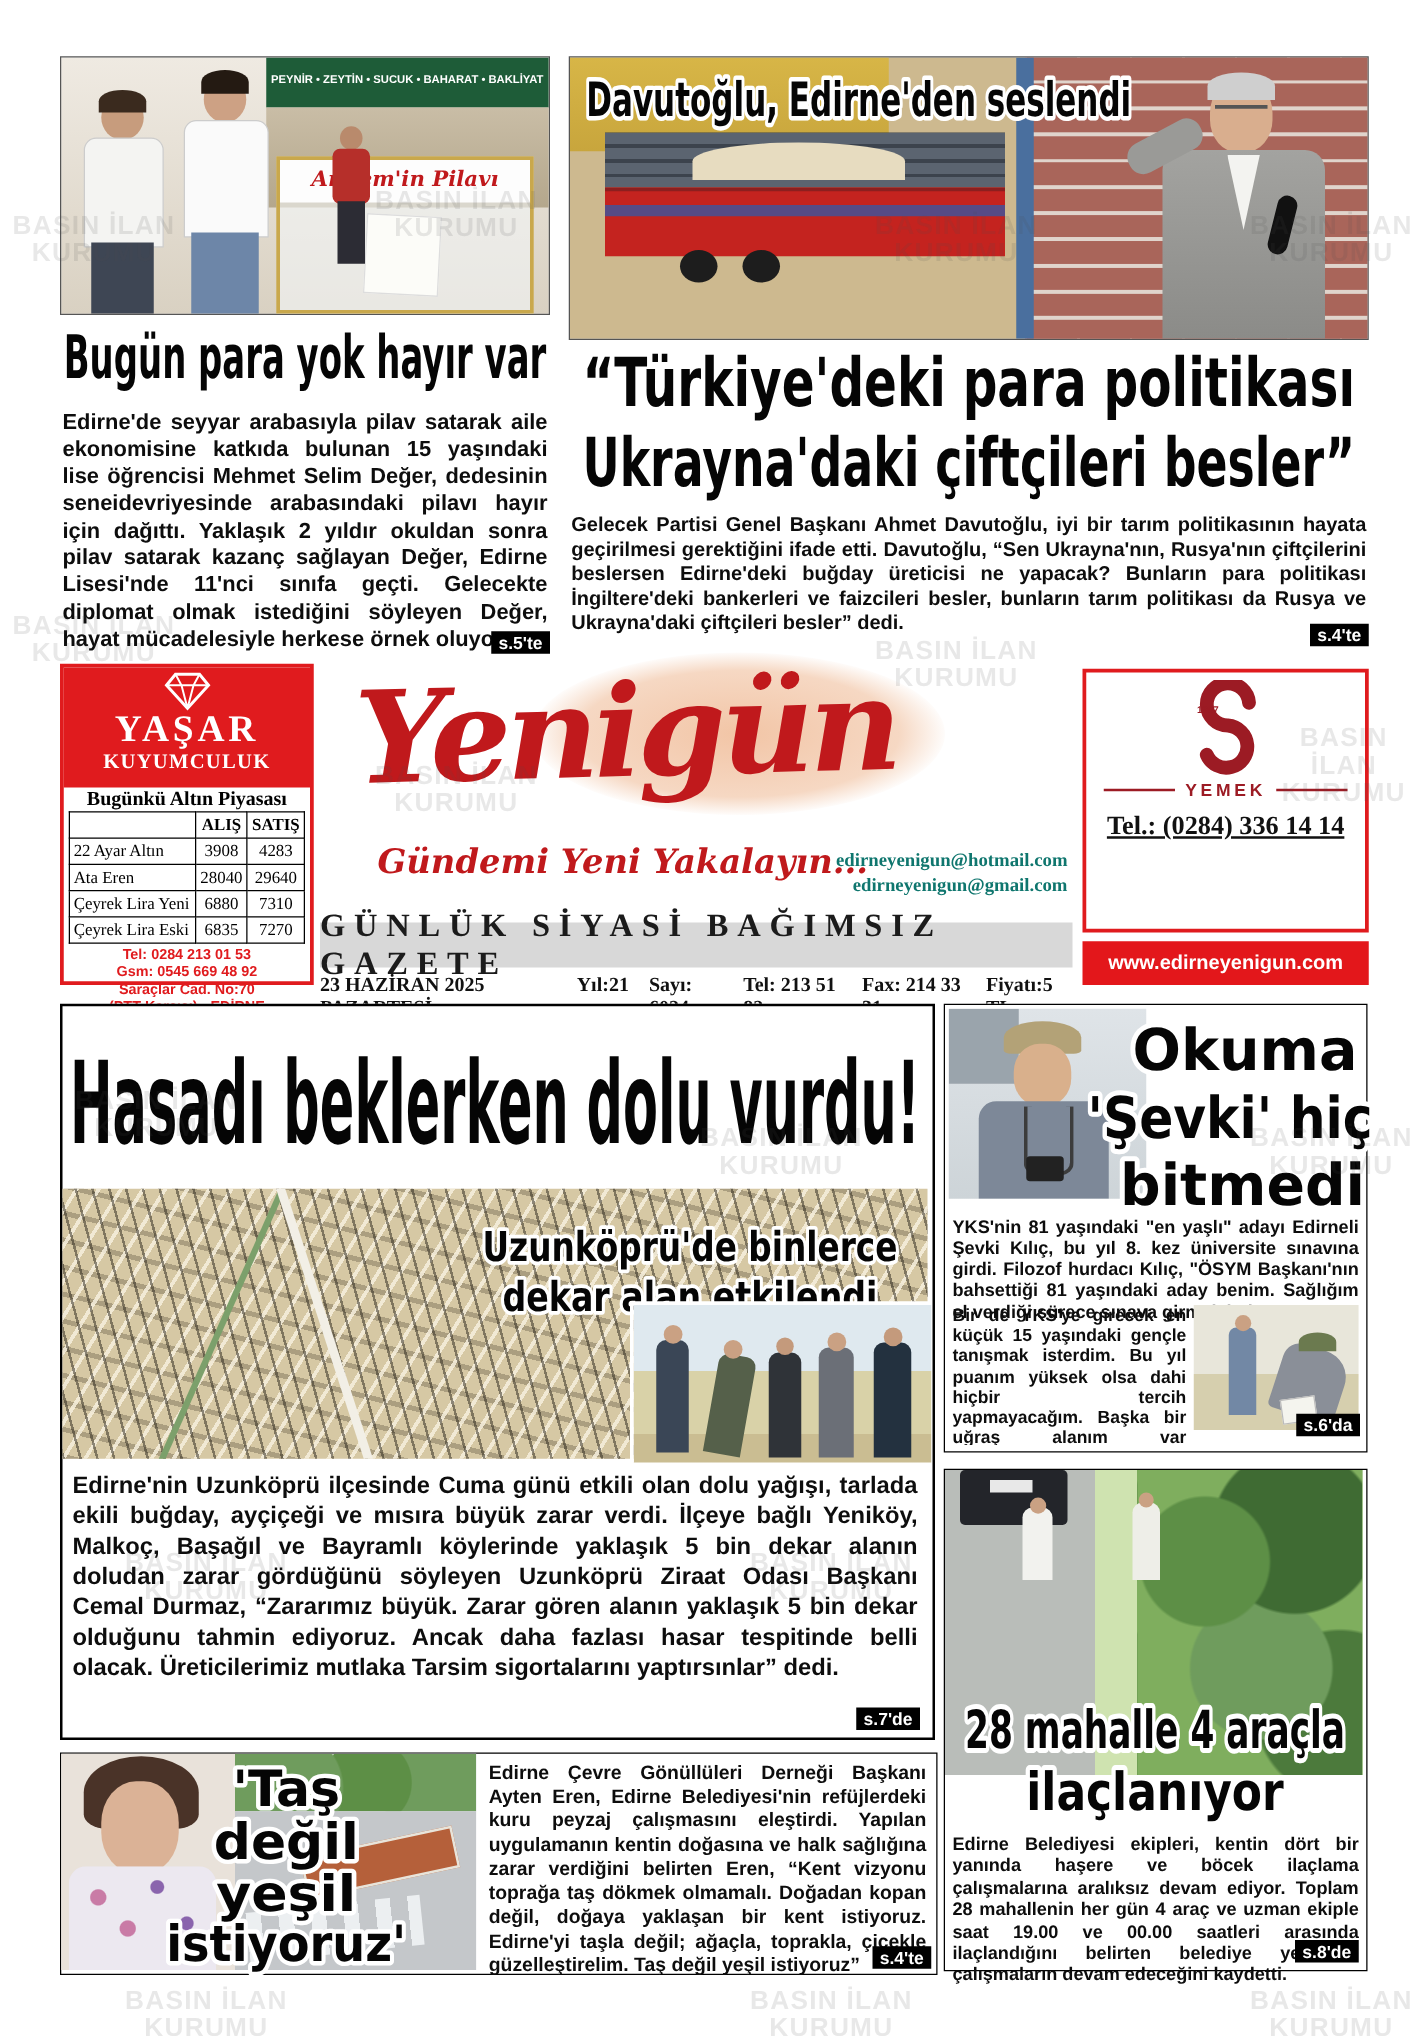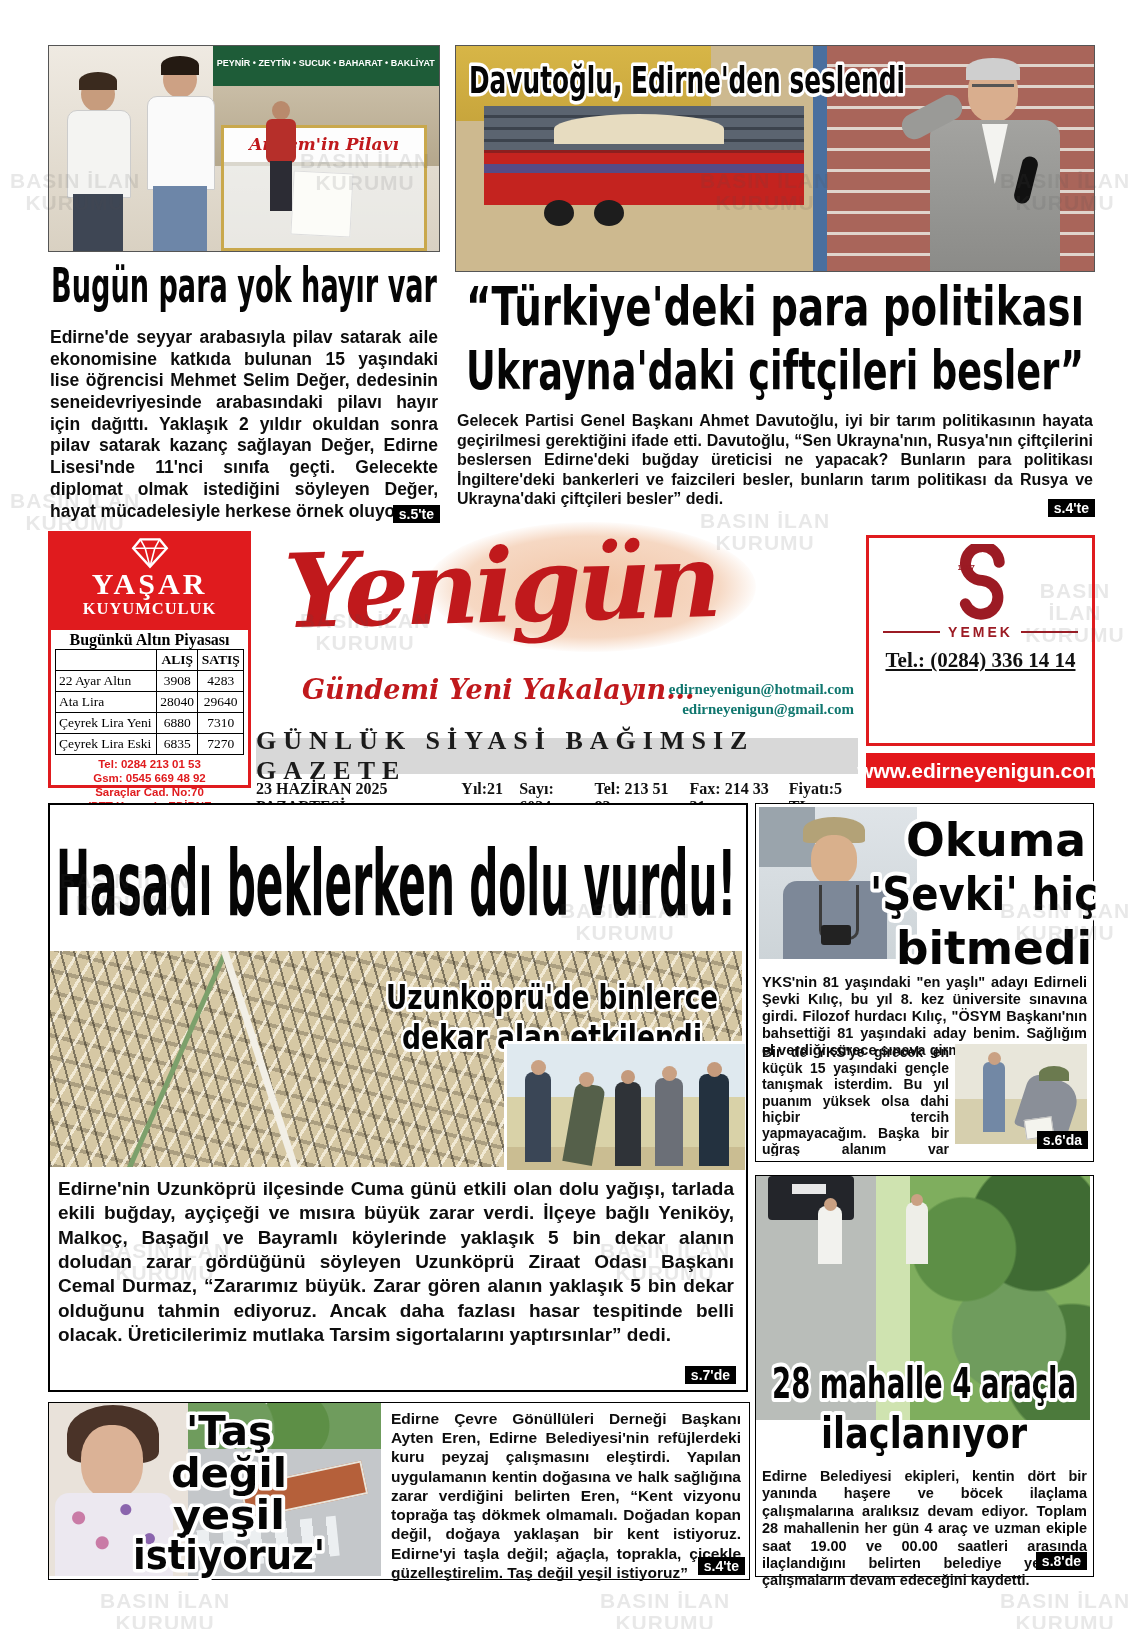--- a/index.html
+++ b/index.html
@@ -34,21 +34,21 @@
   .yasar-contact{color:#e01b1e;font-weight:bold;font-size:11.5px;text-align:center;line-height:1.22;}
   
   .onur{position:absolute;border:3px solid #e01b1e;background:#fff;text-align:center;}
   .onur-name{color:#9c1b24;font-weight:bold;font-size:33px;letter-spacing:7px;font-family:"DejaVu Sans",sans-serif;}
   .onur-sub{display:flex;align-items:center;gap:8px;justify-content:center;color:#9c1b24;
       font-weight:bold;font-size:14px;letter-spacing:3px;}
   .onur-sub .rule{height:2px;background:#9c1b24;flex:1;}
   .onur-tel{font-family:"Liberation Serif",serif;font-weight:bold;font-size:21px;
       text-decoration:underline;color:#111;}
   .webbar{position:absolute;background:#e3171b;color:#fff;display:flex;align-items:center;
-      justify-content:center;font-weight:bold;font-size:21px;}
+      justify-content:center;font-weight:bold;font-size:16px;}
 </style>
 </head>
 <body>
 
 <div class="page">
 
   <div class="abs" style="left:48px;top:45px;width:392px;height:480px;">
     <div class="photo frame" style="left:0;top:0;width:390px;height:205px;background:linear-gradient(#efeae2,#d9d1c2);">
       <div class="abs" style="right:0;top:0;width:58%;height:40px;background:#1e5c38;"></div>
       <div class="abs" style="right:4px;top:12px;width:56%;color:#fff;font-size:9px;font-weight:bold;text-align:center;background:rgba(30,92,56,0.0);">PEYNİR • ZEYTİN • SUCUK • BAHARAT • BAKLİYAT</div>
@@ -133,21 +133,21 @@
         <th></th>
         <th>ALIŞ</th>
         <th>SATIŞ</th>
       </tr>
       <tr>
         <td class="lbl">22 Ayar Altın</td>
         <td>3908</td>
         <td>4283</td>
       </tr>
       <tr>
-        <td class="lbl">Ata Lira</td>
+        <td class="lbl">Ata Eren</td>
         <td>28040</td>
         <td>29640</td>
       </tr>
       <tr>
         <td class="lbl">Çeyrek Lira Yeni</td>
         <td>6880</td>
         <td>7310</td>
       </tr>
       <tr>
         <td class="lbl">Çeyrek Lira Eski</td>

